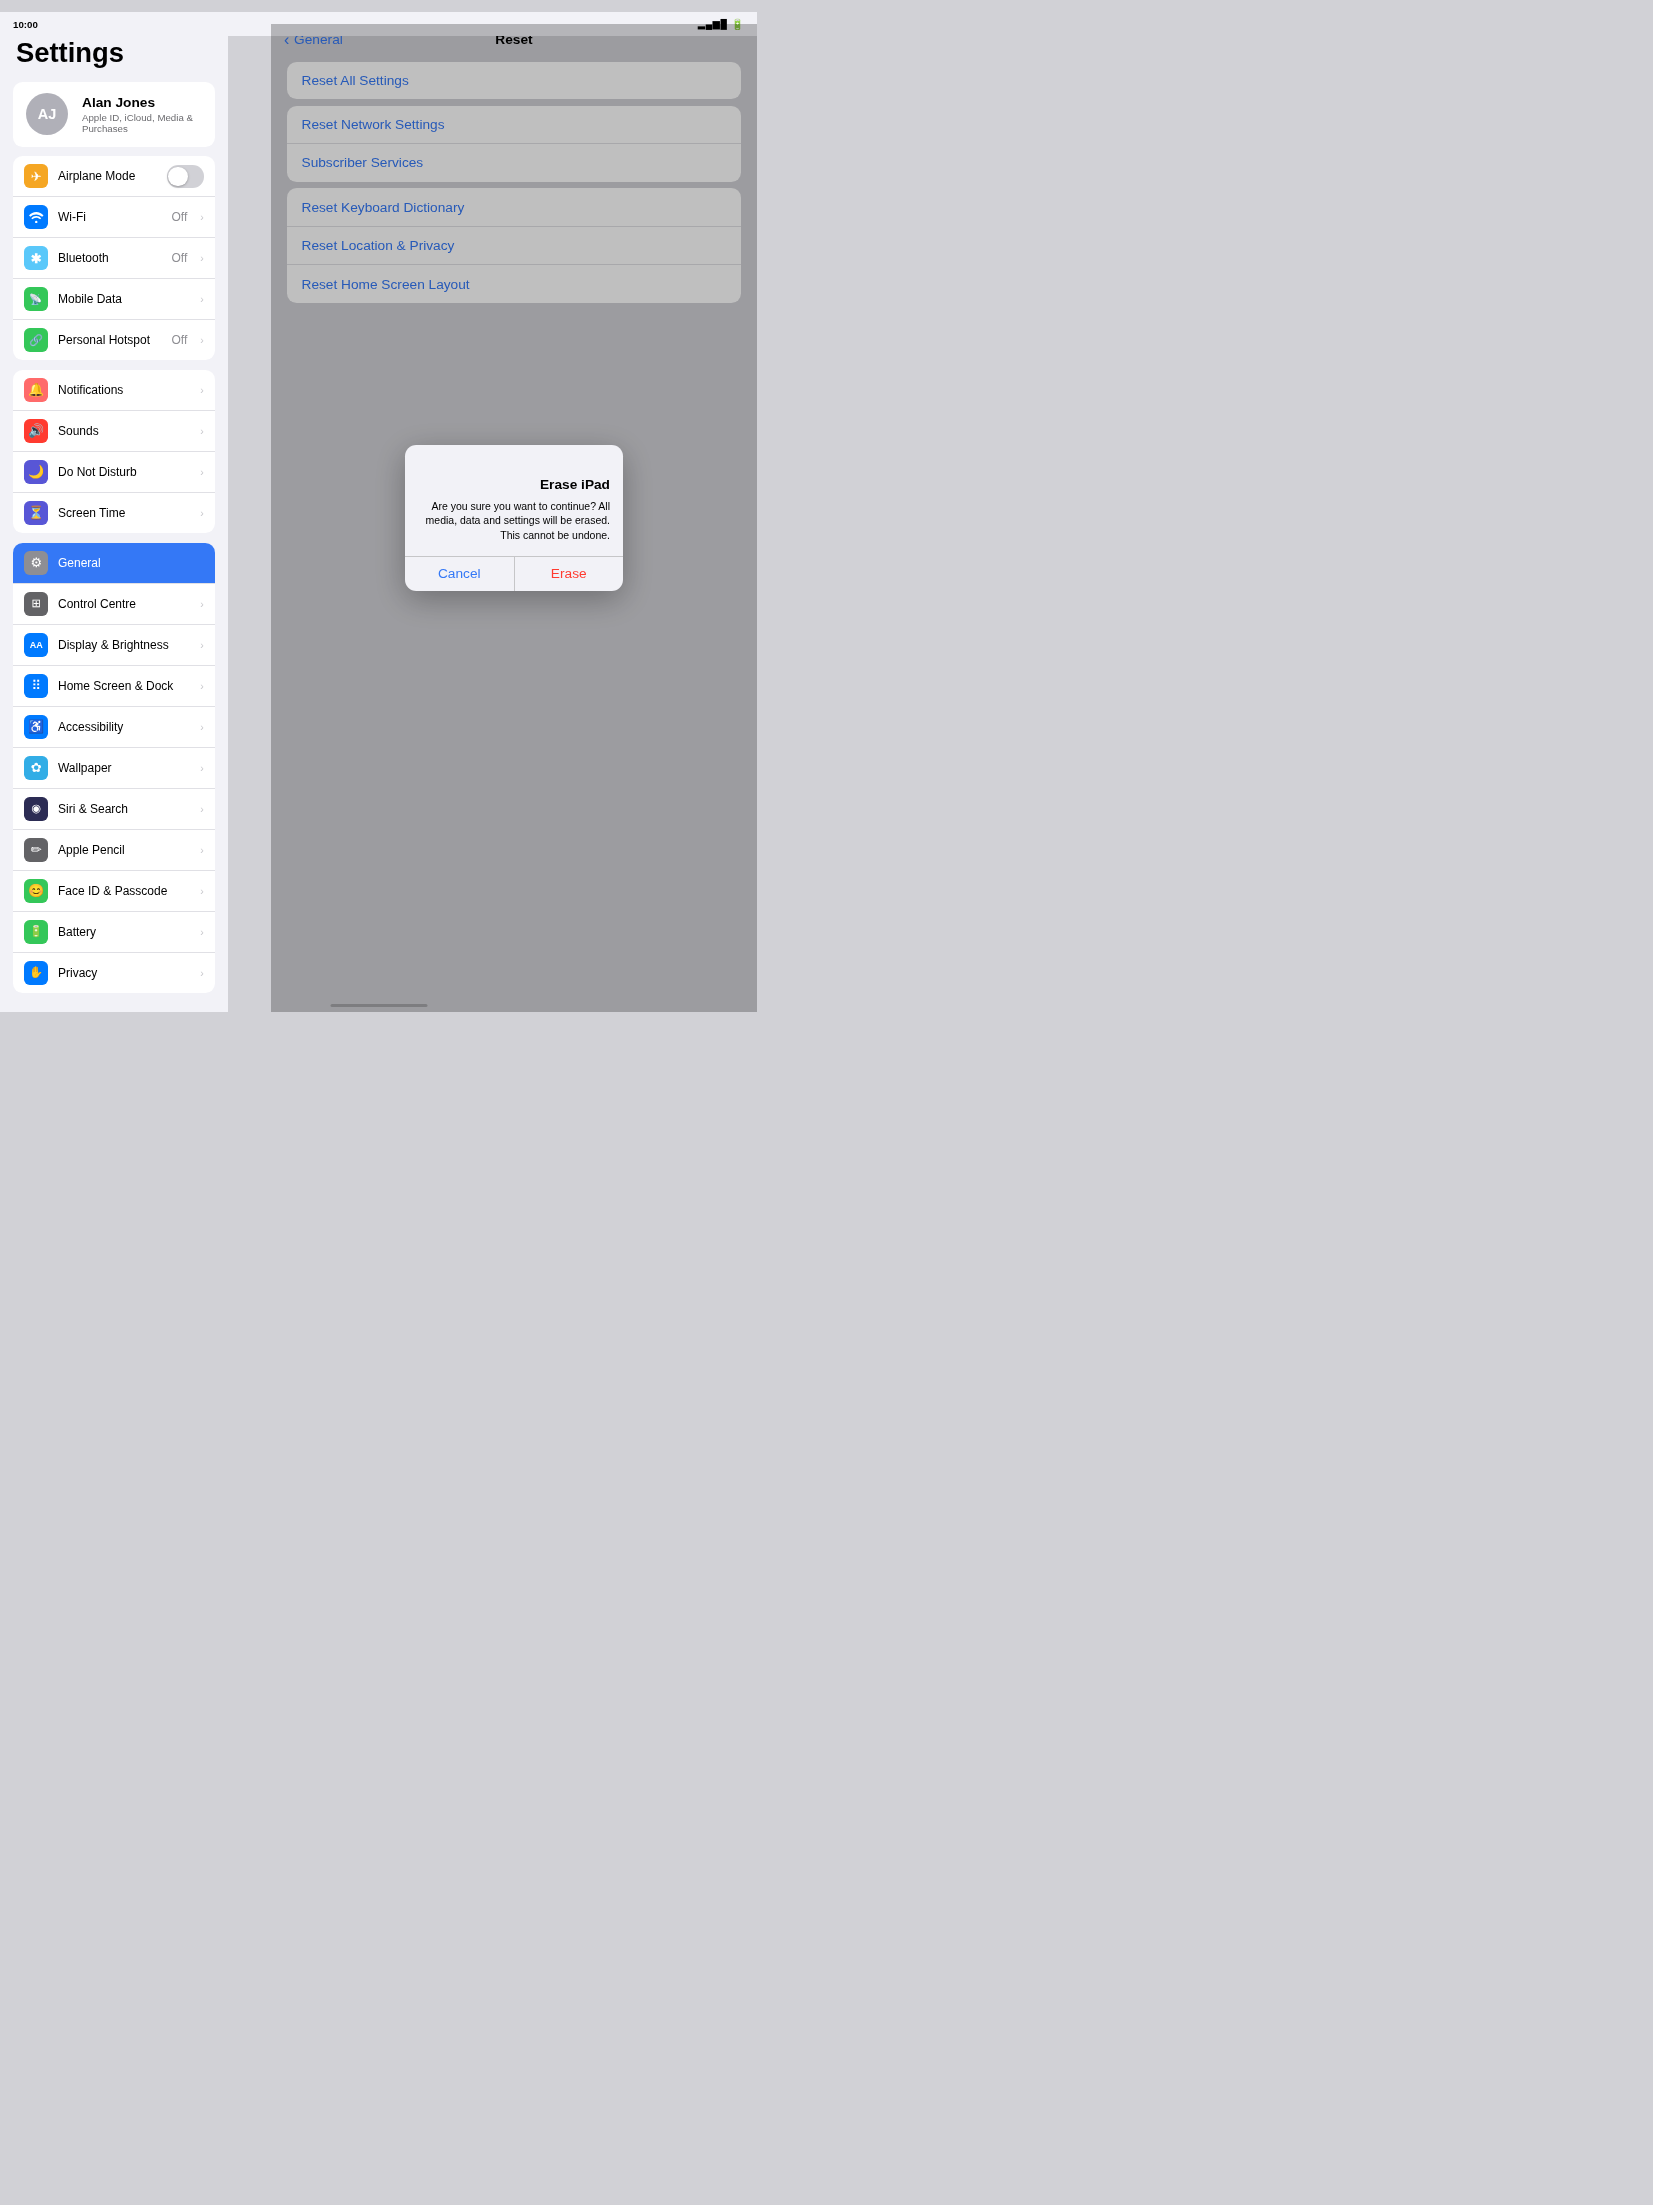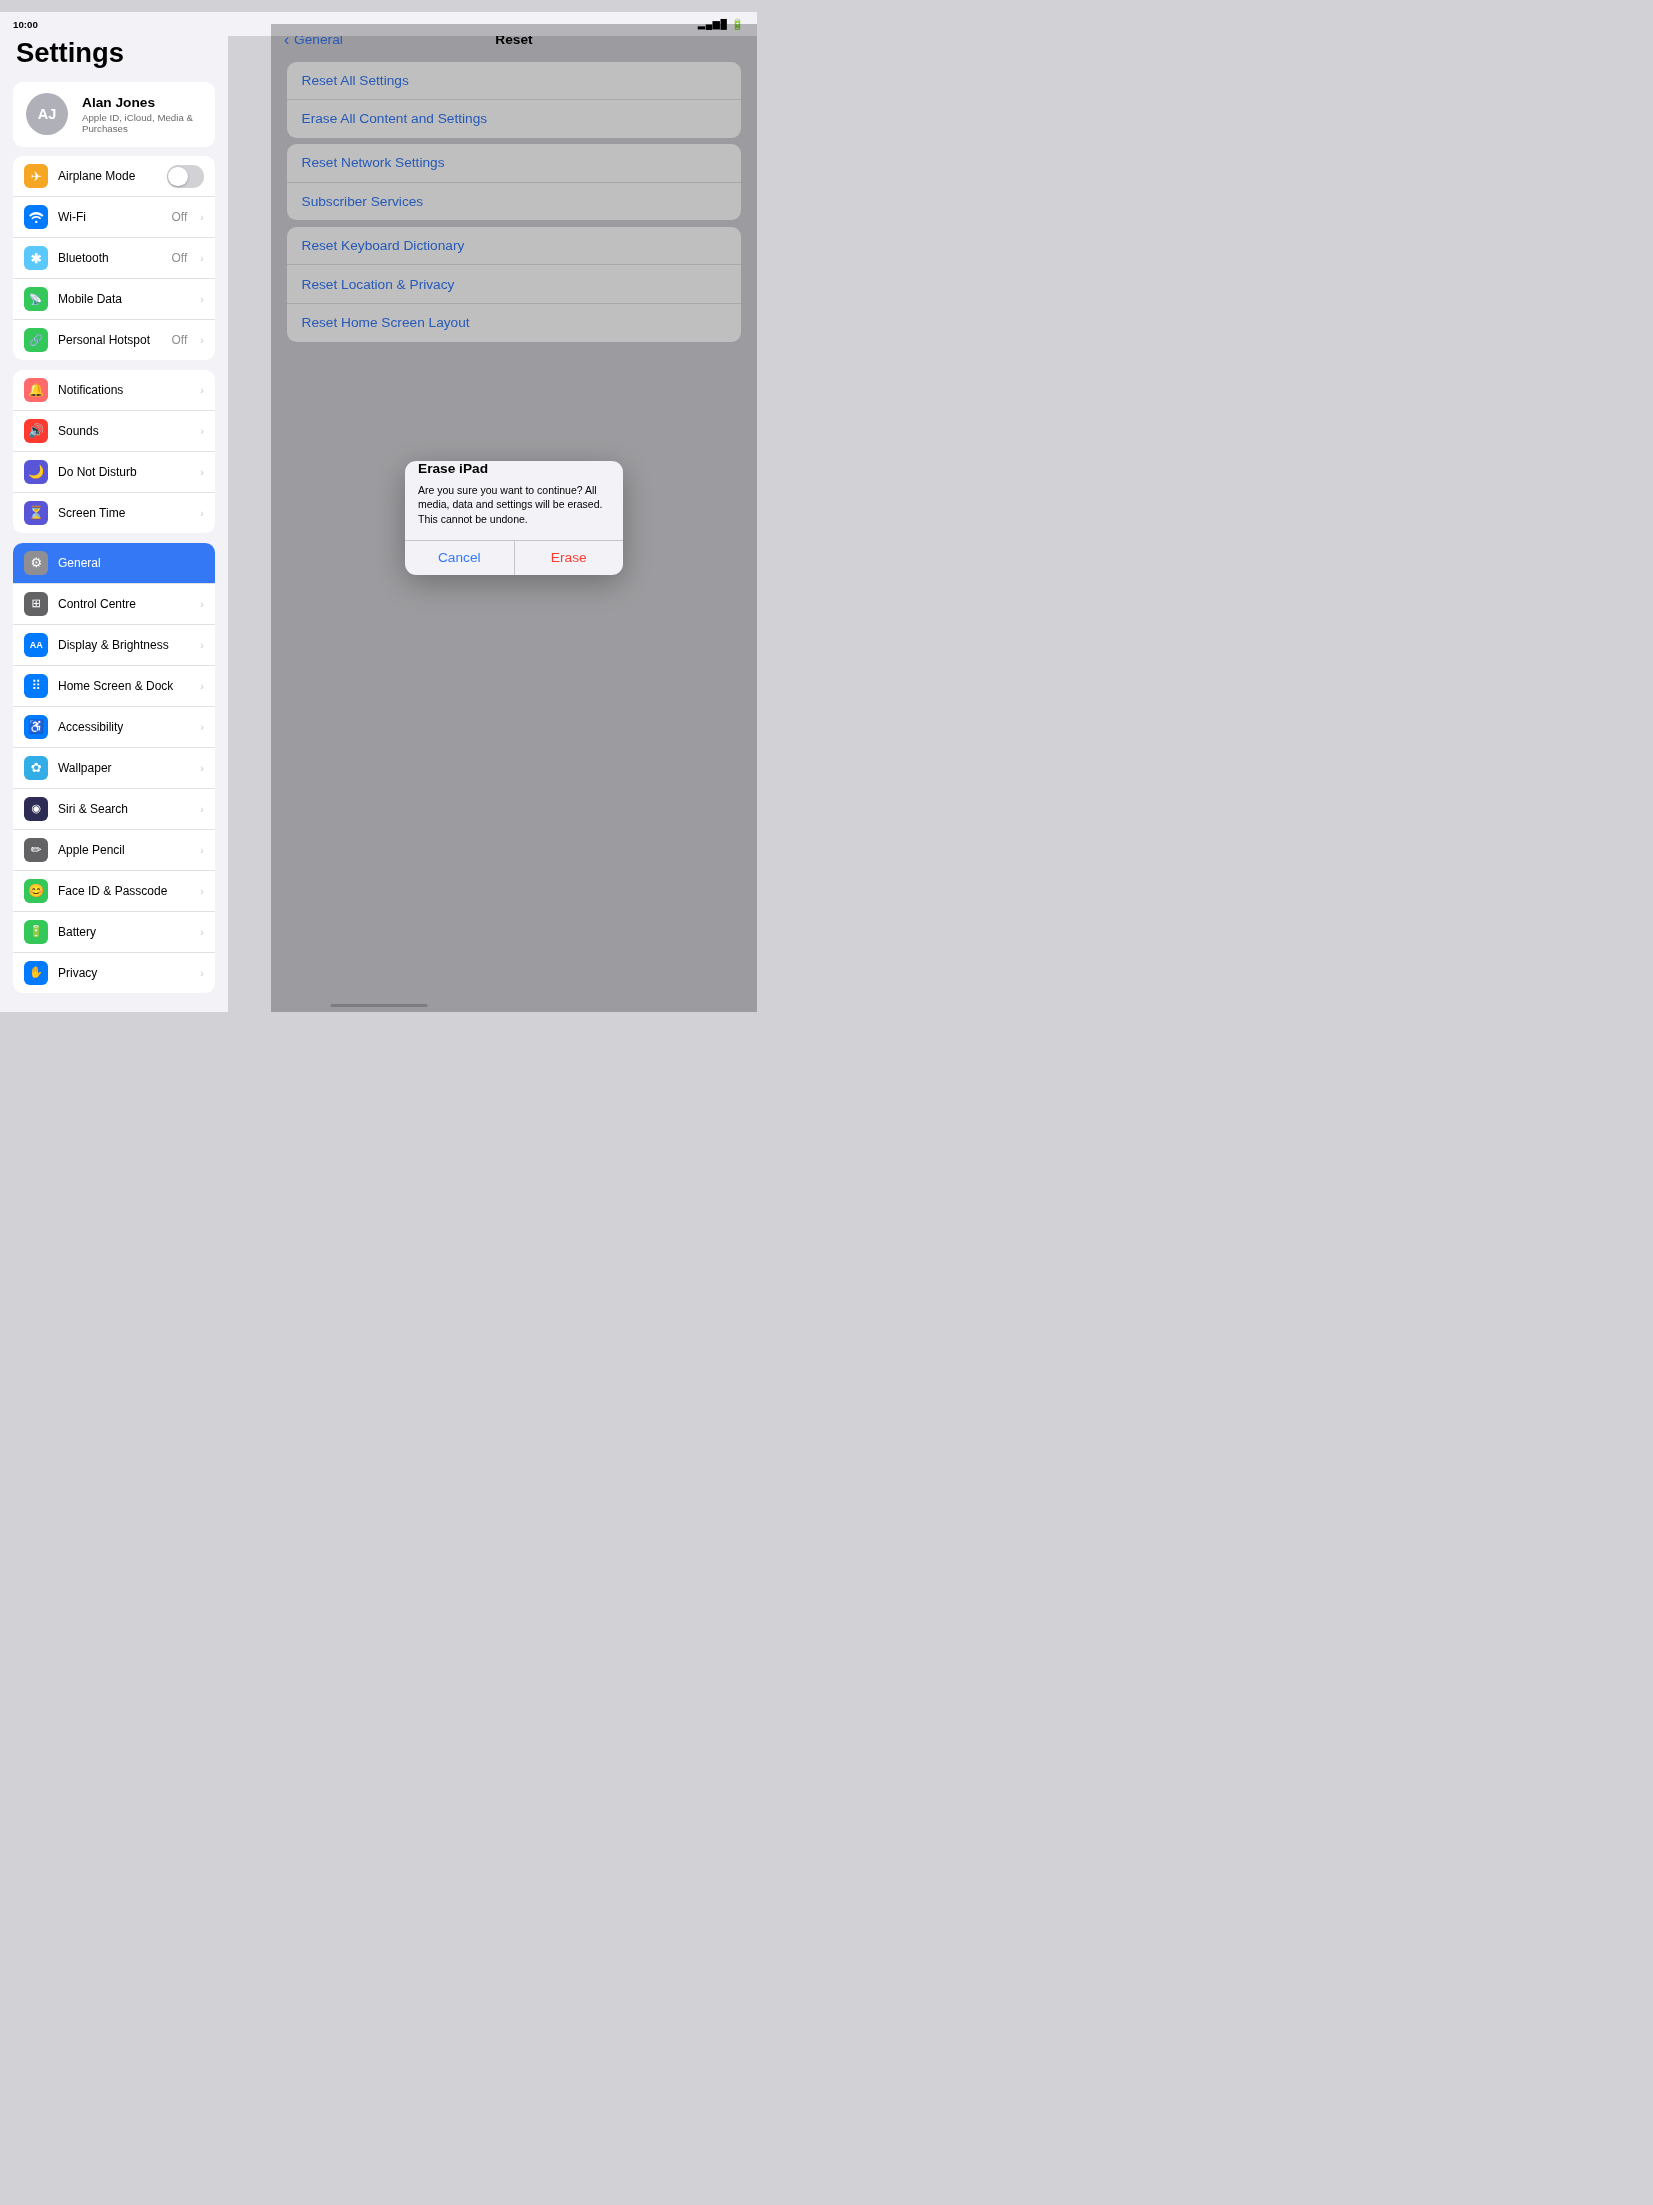--- a/index.html
+++ b/index.html
@@ -230,22 +230,22 @@
       z-index: 100;
     }
     .dialog {
       width: 218px;
       background: #f2f2f7;
       border-radius: 11.3px;
       overflow: hidden;
       box-shadow: 0 8px 32px rgba(0,0,0,0.3);
     }
     .dialog-content {
-      padding: 0 13px 13px;
-      text-align: left;
+      padding: 32px 13px 13px;
+      text-align: right;
     }
     .dialog-title {
       font-size: 13.7px;
       font-weight: 600;
       color: #000;
       margin-bottom: 6.5px;
     }
     .dialog-message {
       font-size: 10.5px;
       color: #000;
@@ -446,21 +446,20 @@
   <div class="nav-bar">
     <div class="nav-back">
       <span class="nav-back-icon">‹</span>
       <span>General</span>
     </div>
     <span class="nav-title">Reset</span>
   </div>
 
   <div class="reset-section">
     <div class="reset-row">Reset All Settings</div>
-    <div class="reset-row">Erase All Content and Settings</div>
   </div>
 
   <div class="reset-section">
     <div class="reset-row">Reset Network Settings</div>
     <div class="reset-row">Subscriber Services</div>
   </div>
 
   <div class="reset-section">
     <div class="reset-row">Reset Keyboard Dictionary</div>
     <div class="reset-row">Reset Location &amp; Privacy</div>

